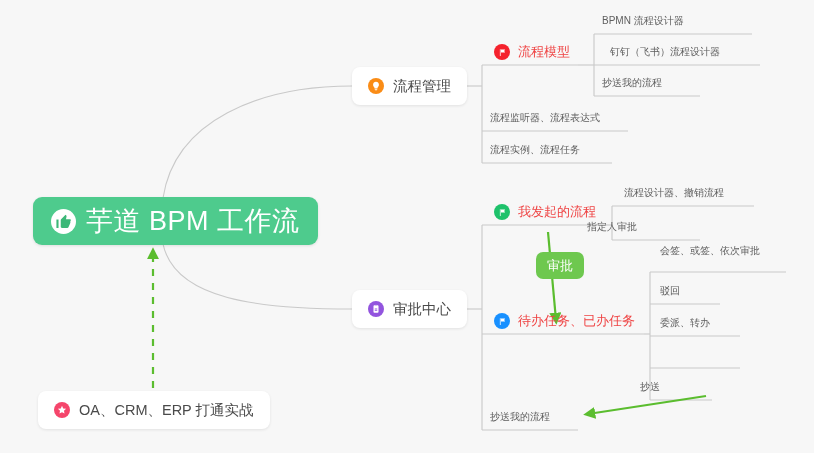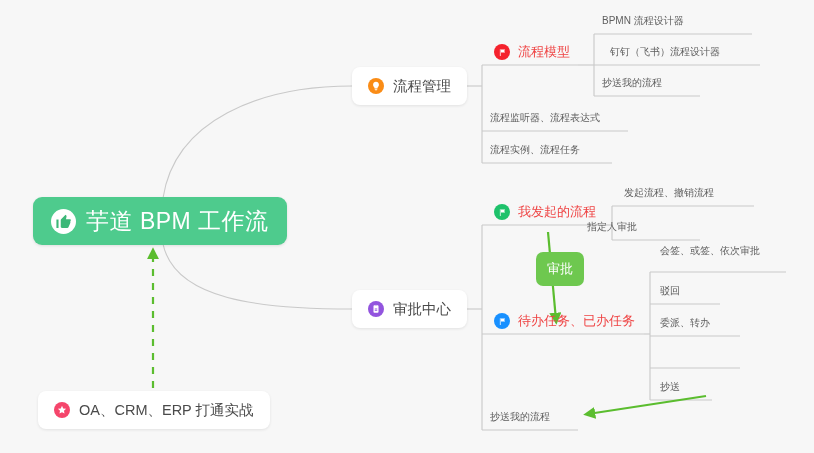--- a/index.html
+++ b/index.html
@@ -32,21 +32,21 @@
     align-items: center;
     box-sizing: border-box;
     white-space: nowrap;
   }
 
   
   .root {
     background: #4ecb8d;
     border-radius: 9px;
     color: #ffffff;
-    font-size: 23px;
+    font-size: 27px;
     padding: 0 18px;
     height: 48px;
     box-shadow: 0 1px 3px rgba(0,0,0,0.10);
   }
   .root .label { margin-left: 10px; letter-spacing: .5px; }
 
   
   .card {
     background: #ffffff;
     border-radius: 8px;
@@ -70,21 +70,21 @@
     color: #5e5e5e;
     height: 26px;
   }
 
   
   .badge {
     background: #6ec84f;
     color: #ffffff;
     font-size: 13px;
     border-radius: 7px;
-    height: 34px;
+    height: 27px;
     padding: 0 11px;
     justify-content: center;
   }
 
   
   .ico {
     width: 16px;
     height: 16px;
     border-radius: 50%;
     display: inline-flex;
@@ -221,21 +221,21 @@
   <div class="node plain" style="left:494px; top:199px;">
     <span class="ico" style="background:#1ec26b;">
       <svg width="9" height="9" viewBox="0 0 24 24" fill="#ffffff">
         <path d="M5 3h2v18H5V3zm3 1h11l-2.5 4L19 12H8V4z"></path>
       </svg>
     </span>
     <span class="label">我发起的流程</span>
   </div>
 
   <div class="node leaf" style="left:624px; top:180px;">
-    <span>发起流程、撤销流程</span>
+    <span>流程设计器、撤销流程</span>
   </div>
   <div class="node leaf" style="left:587px; top:214px;">
     <span>指定人审批</span>
   </div>
 
   <div class="node badge" style="left:536px; top:252px;">
     <span>审批</span>
   </div>
 
   <div class="node plain" style="left:494px; top:308px;">
@@ -249,21 +249,21 @@
 
   <div class="node leaf" style="left:660px; top:238px;">
     <span>会签、或签、依次审批</span>
   </div>
   <div class="node leaf" style="left:660px; top:278px;">
     <span>驳回</span>
   </div>
   <div class="node leaf" style="left:660px; top:310px;justify-content:center;">
     <span>委派、转办</span>
   </div>
-  <div class="node leaf" style="left:660px; top:374px;justify-content:center;">
+  <div class="node leaf" style="left:640px; top:374px;justify-content:center;">
     <span>抄送</span>
   </div>
 
   <div class="node leaf" style="left:490px; top:404px;">
     <span>抄送我的流程</span>
   </div>
 
   <div class="node card" style="left:38px; top:391px;">
     <span class="ico" style="background:#f5456b;">
       <svg width="10" height="10" viewBox="0 0 24 24" fill="#ffffff">

